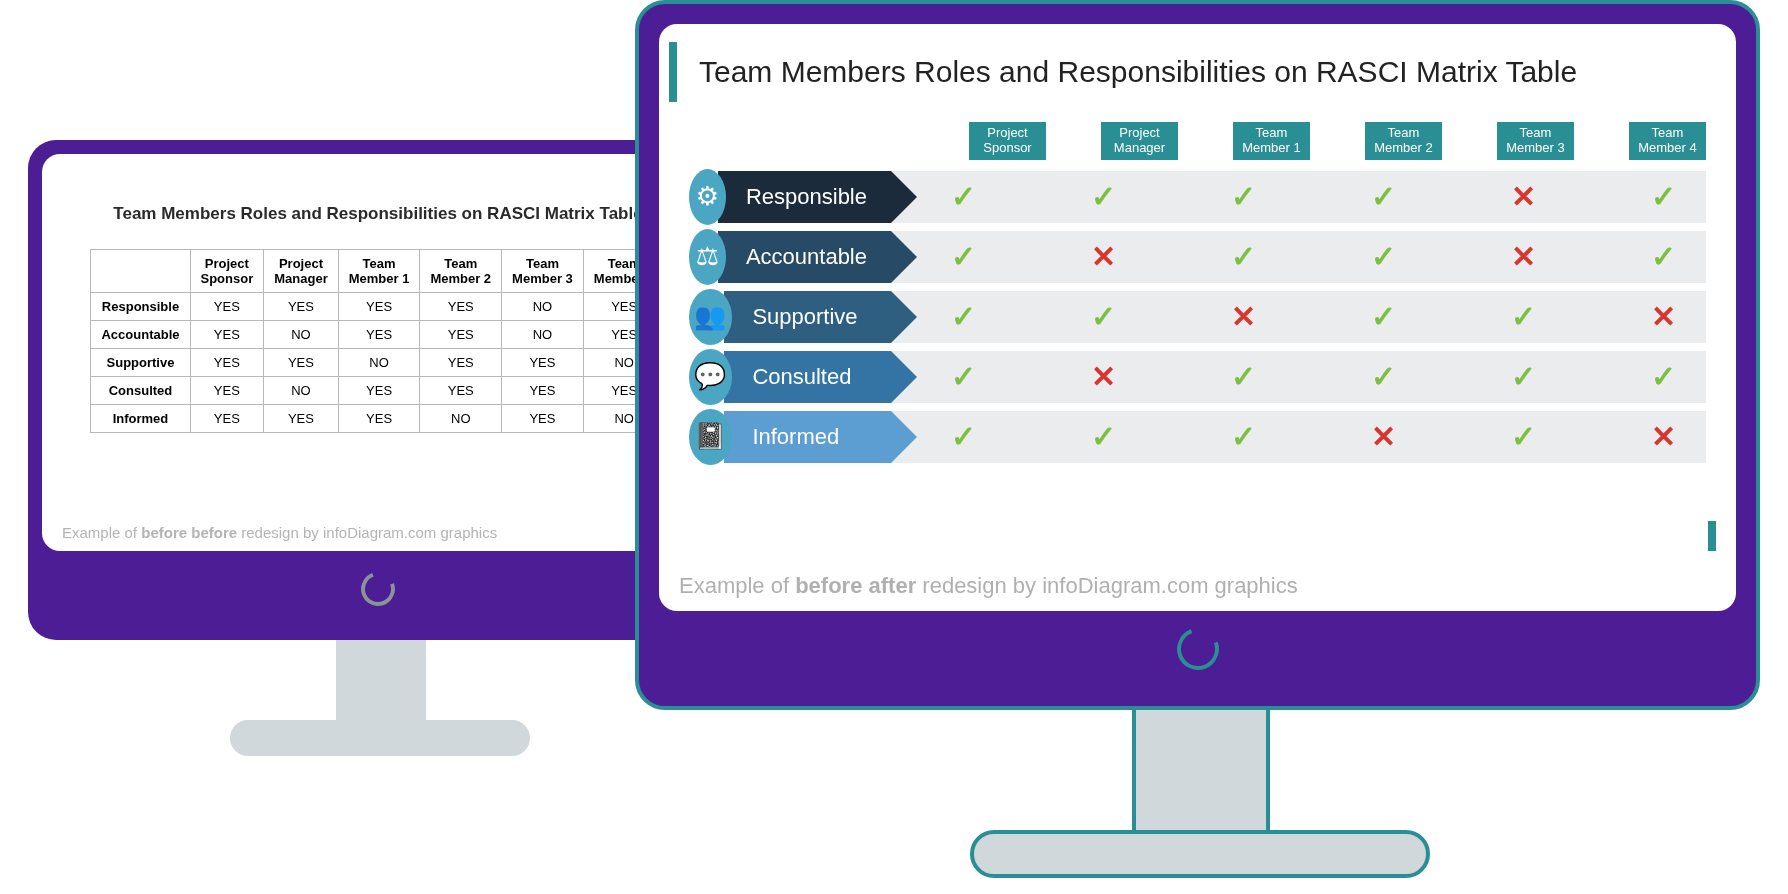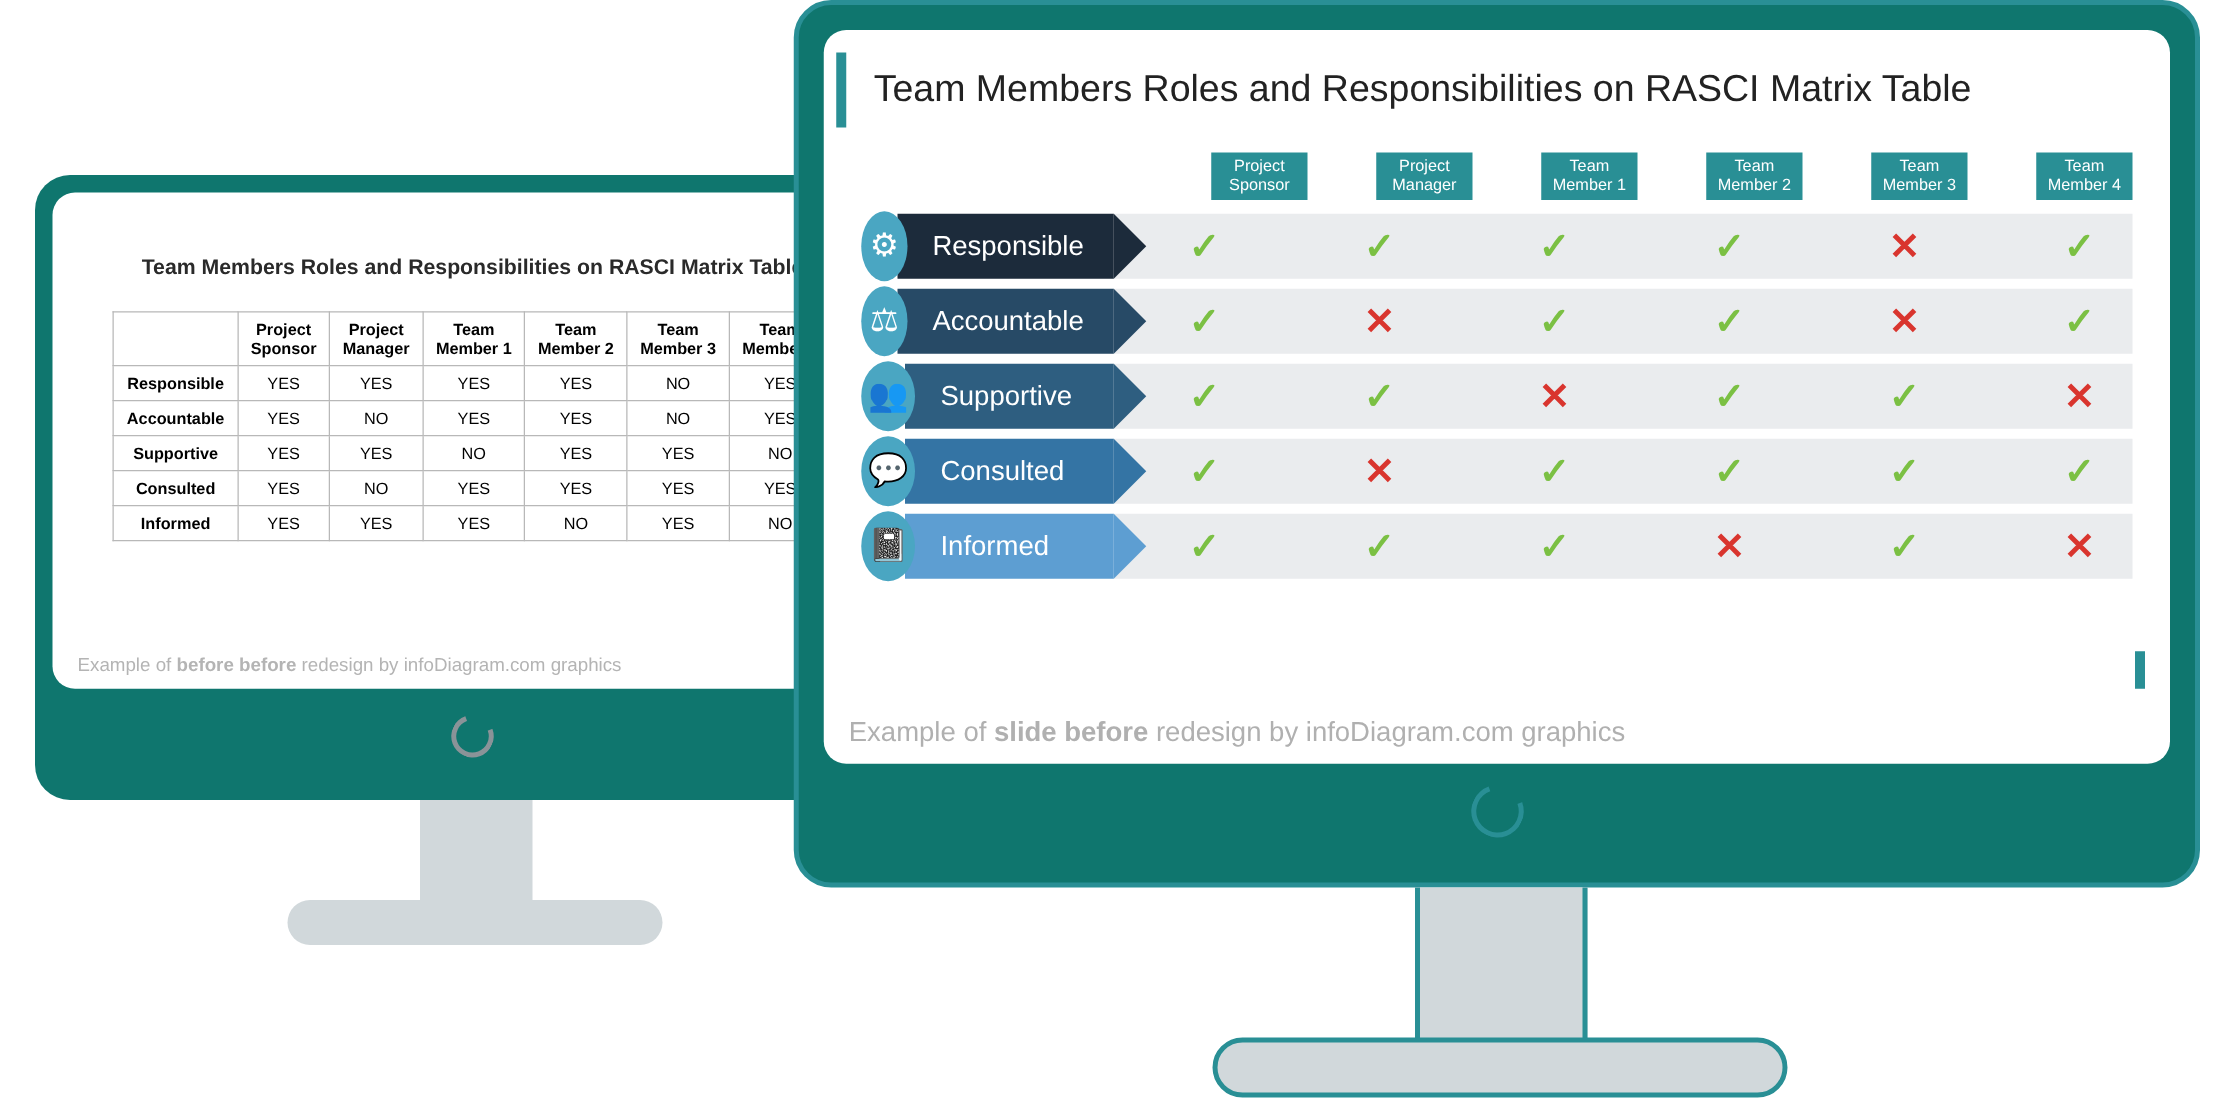--- a/index.html
+++ b/index.html
@@ -7,21 +7,21 @@
     font-family: "Segoe UI", Arial, sans-serif;
     background: #fff;
     width: 1788px;
     height: 894px;
     overflow: hidden;
     position: relative;
   }
   
   .monitor {
     position: absolute;
-    background: #0f766e;
+    background: #4c1d95;
     border-radius: 28px;
     padding: 14px;
   }
   .monitor-before {
     left: 28px;
     top: 140px;
     width: 700px;
     height: 500px;
   }
   .monitor-after {
@@ -338,21 +338,21 @@
               <div class="cell check">✓</div>
               <div class="cell check">✓</div>
               <div class="cell cross">✕</div>
               <div class="cell check">✓</div>
               <div class="cell cross">✕</div>
             </div>
           </div>
         </div>
     </div>
     <div class="caption">
-      <span>Example of </span><strong>slide before</strong><span> redesign by infoDiagram.com graphics</span>
+      <span>Example of </span><strong>before after</strong><span> redesign by infoDiagram.com graphics</span>
     </div>
     <div class="separator-line"></div>
   </div>
   <div class="bezel-bottom">
       <div class="power-icon"></div>
     </div>
 </div>
 <div class="stand neck-after"></div>
 <div class="stand base-after"></div>
 

